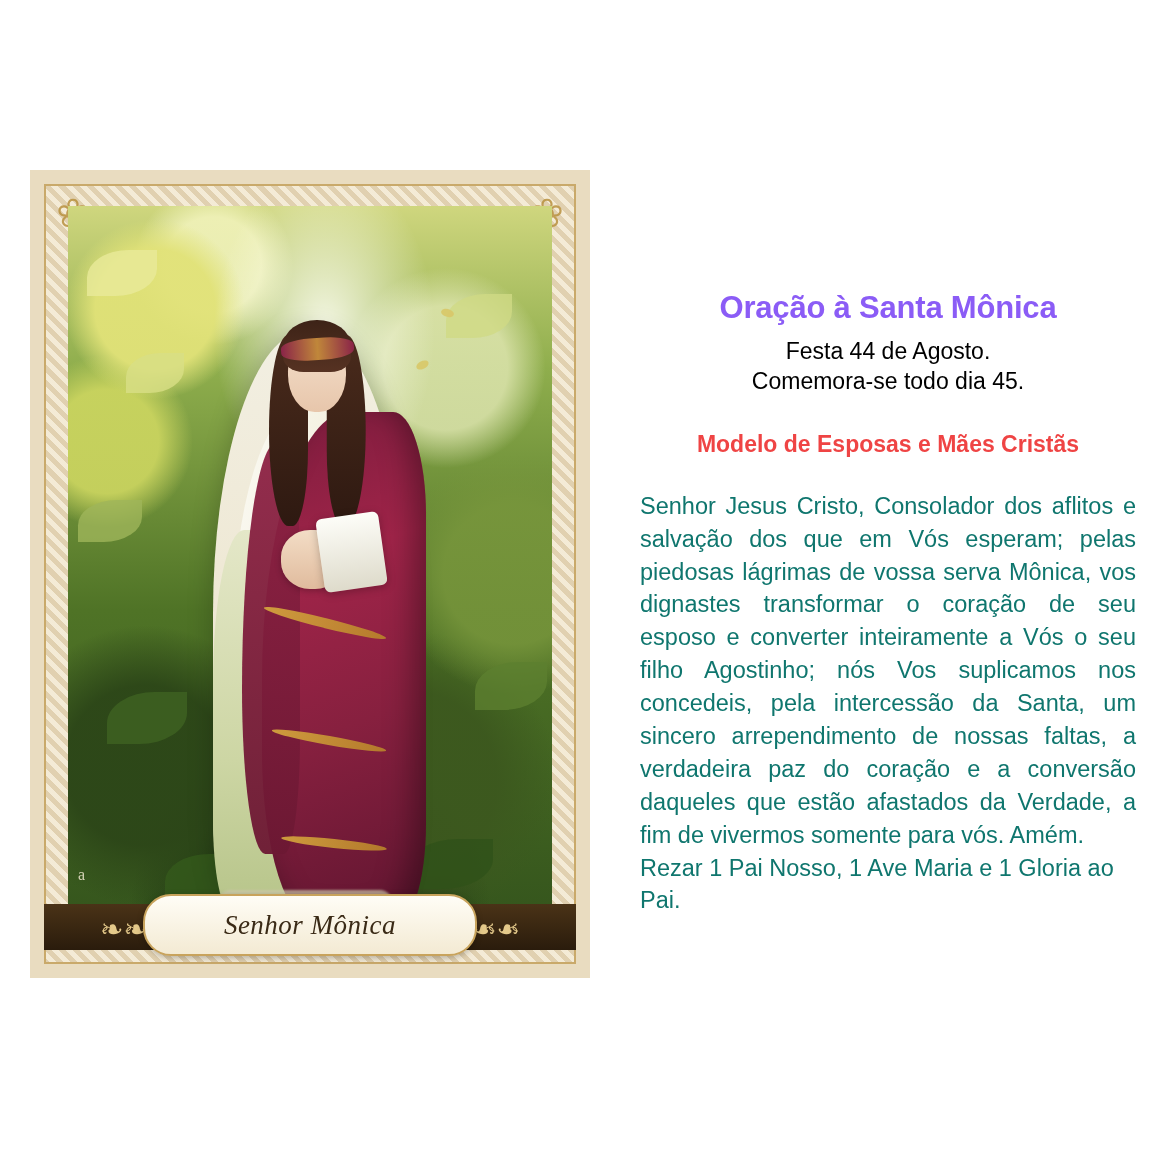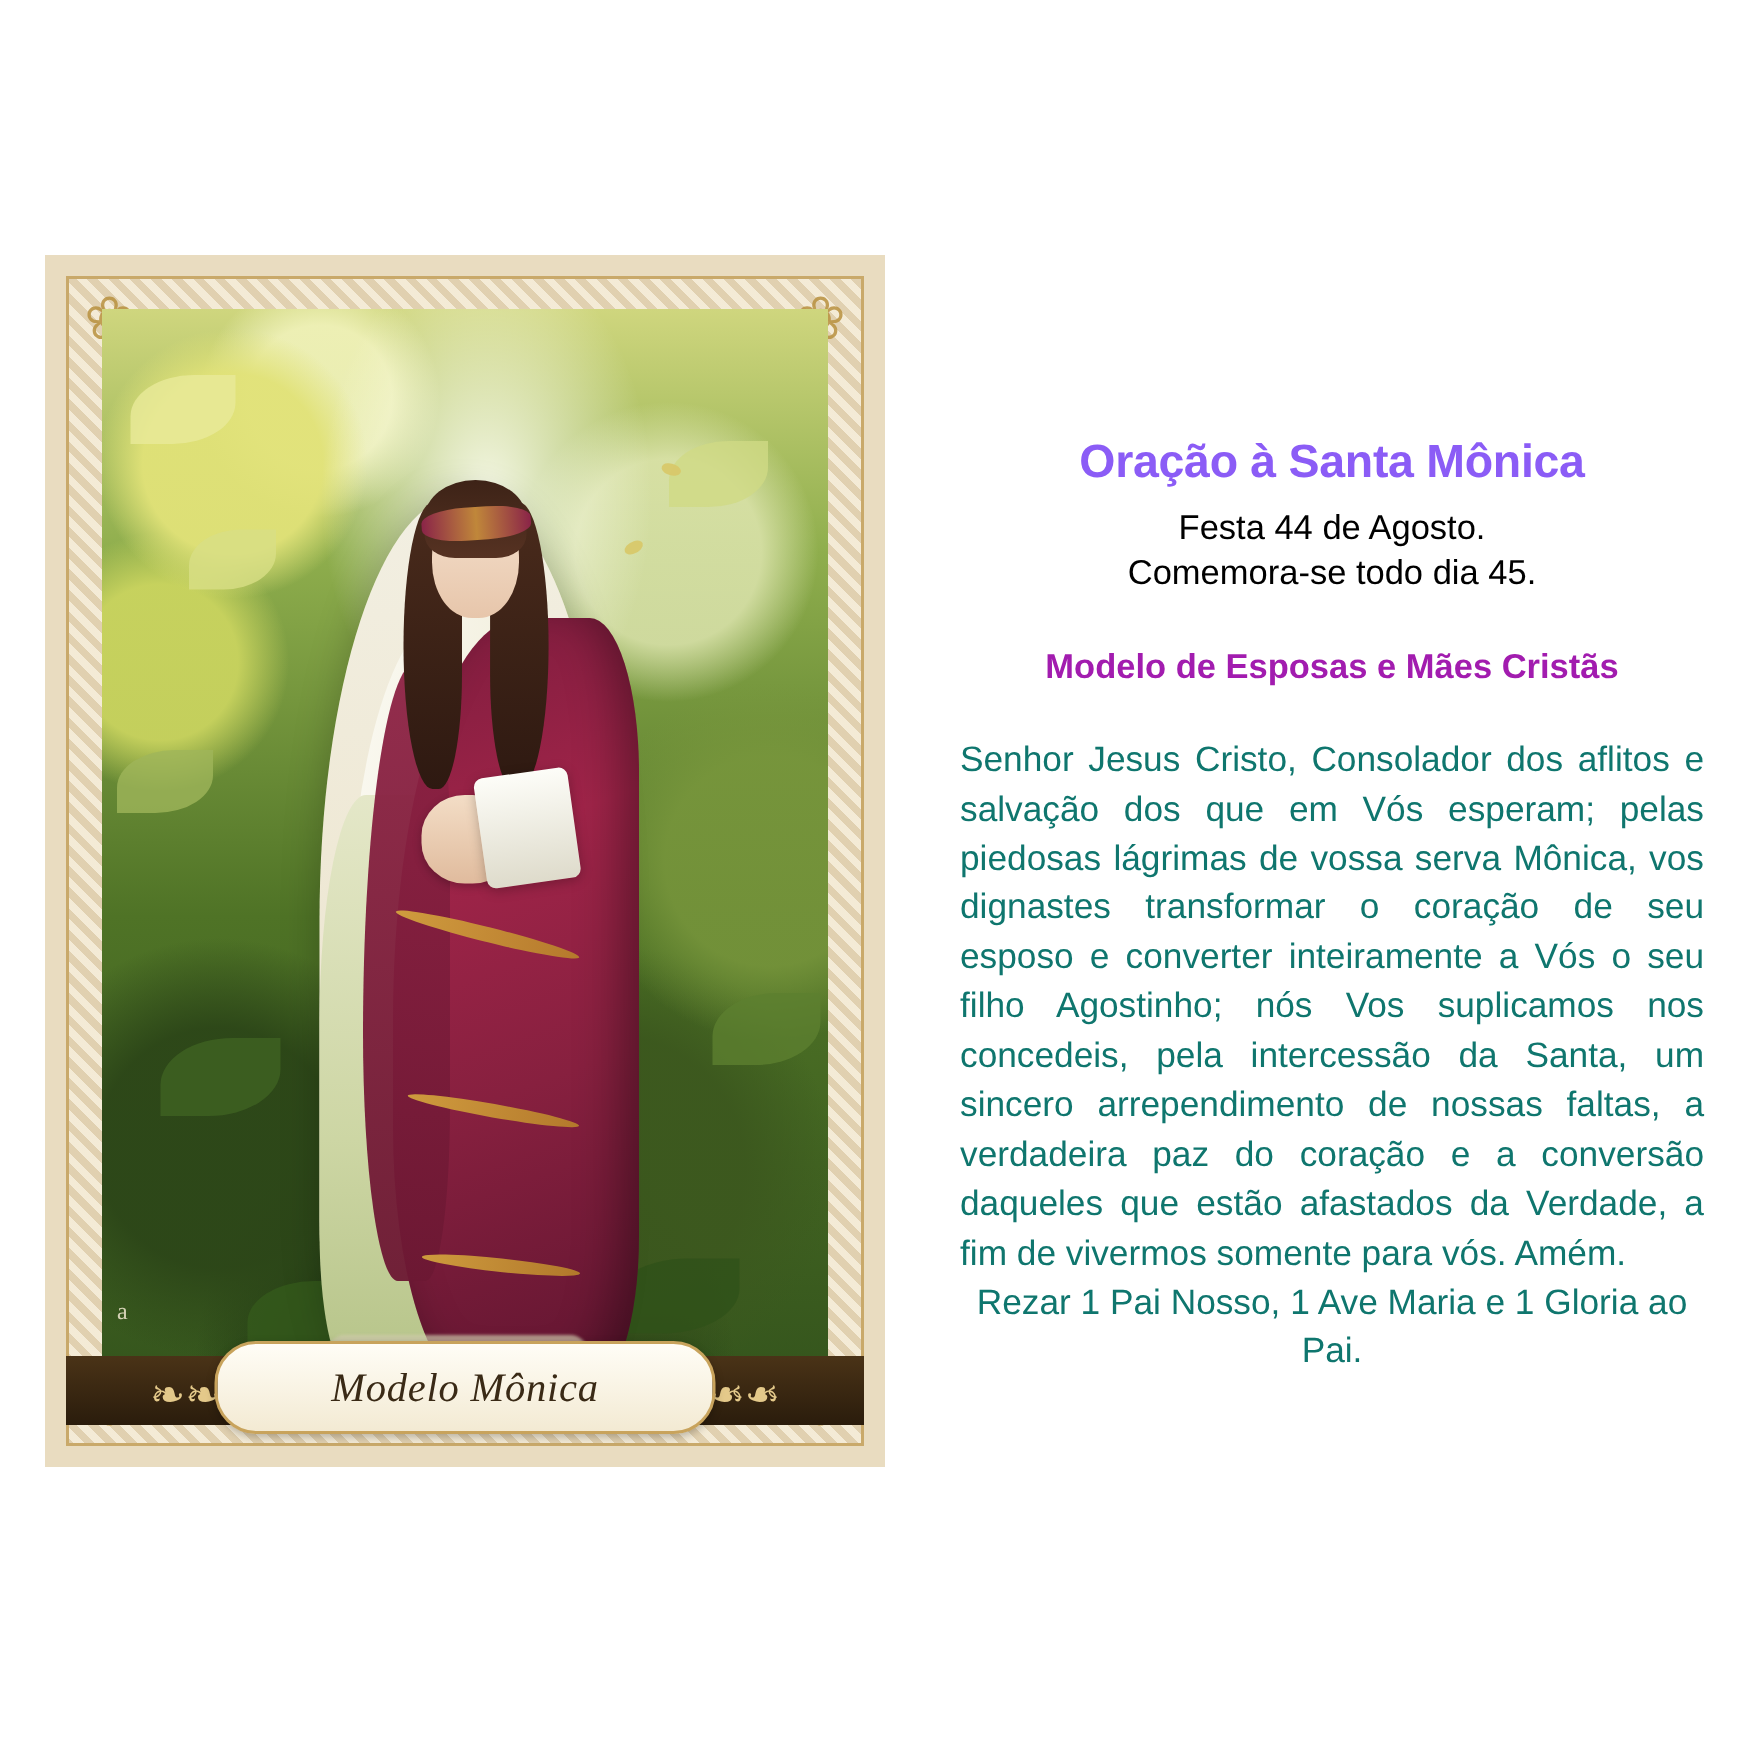--- a/index.html
+++ b/index.html
@@ -313,33 +313,33 @@
     font-size: 23px;
     text-align: center;
     color: #000;
     line-height: 1.32;
     margin: 0;
   }
   .prayer-motto {
     font-size: 23px;
     font-weight: bold;
     text-align: center;
-    color: #a21caf;
+    color: #ef4444;
     margin: 34px 0 0 0;
   }
   .prayer-body {
     font-size: 23.5px;
     line-height: 1.40;
     color: #0f766e;
     text-align: justify;
     margin: 32px 0 0 0;
   }
   .prayer-body p { margin: 0; }
   .prayer-closing {
-    text-align: center;
+    text-align: left;
   }
 </style>
 </head>
 <body>
 
 <div class="card">
 
   <div class="holy-card">
     <div class="frame-outer"></div>
     <div class="frame-inner-line"></div>
@@ -386,21 +386,21 @@
       </div>
 
       <div class="photo-mark">a</div>
     </div>
 
     <div class="plate-band"></div>
     <div class="band-flourish bf-left">❧❧</div>
     <div class="band-flourish bf-right">❧❧</div>
 
     <div class="nameplate">
-      <span>Modelo Mônica</span>
+      <span>Senhor Mônica</span>
     </div>
   </div>
 
   <div class="prayer">
     <h1 class="prayer-title">Oração à Santa Mônica</h1>
     <p class="prayer-sub">Festa 44 de Agosto.</p>
     <p class="prayer-sub">Comemora-se todo dia 45.</p>
     <p class="prayer-motto">Modelo de Esposas e Mães Cristãs</p>
     <div class="prayer-body">
       <p>Senhor Jesus Cristo, Consolador dos aflitos e salvação dos que em Vós esperam; pelas piedosas lágrimas de vossa serva Mônica, vos dignastes transformar o coração de seu esposo e converter inteiramente a Vós o seu filho Agostinho; nós Vos suplicamos nos concedeis, pela intercessão da Santa, um sincero arrependimento de nossas faltas, a verdadeira paz do coração e a conversão daqueles que estão afastados da Verdade, a fim de vivermos somente para vós. Amém.</p>

